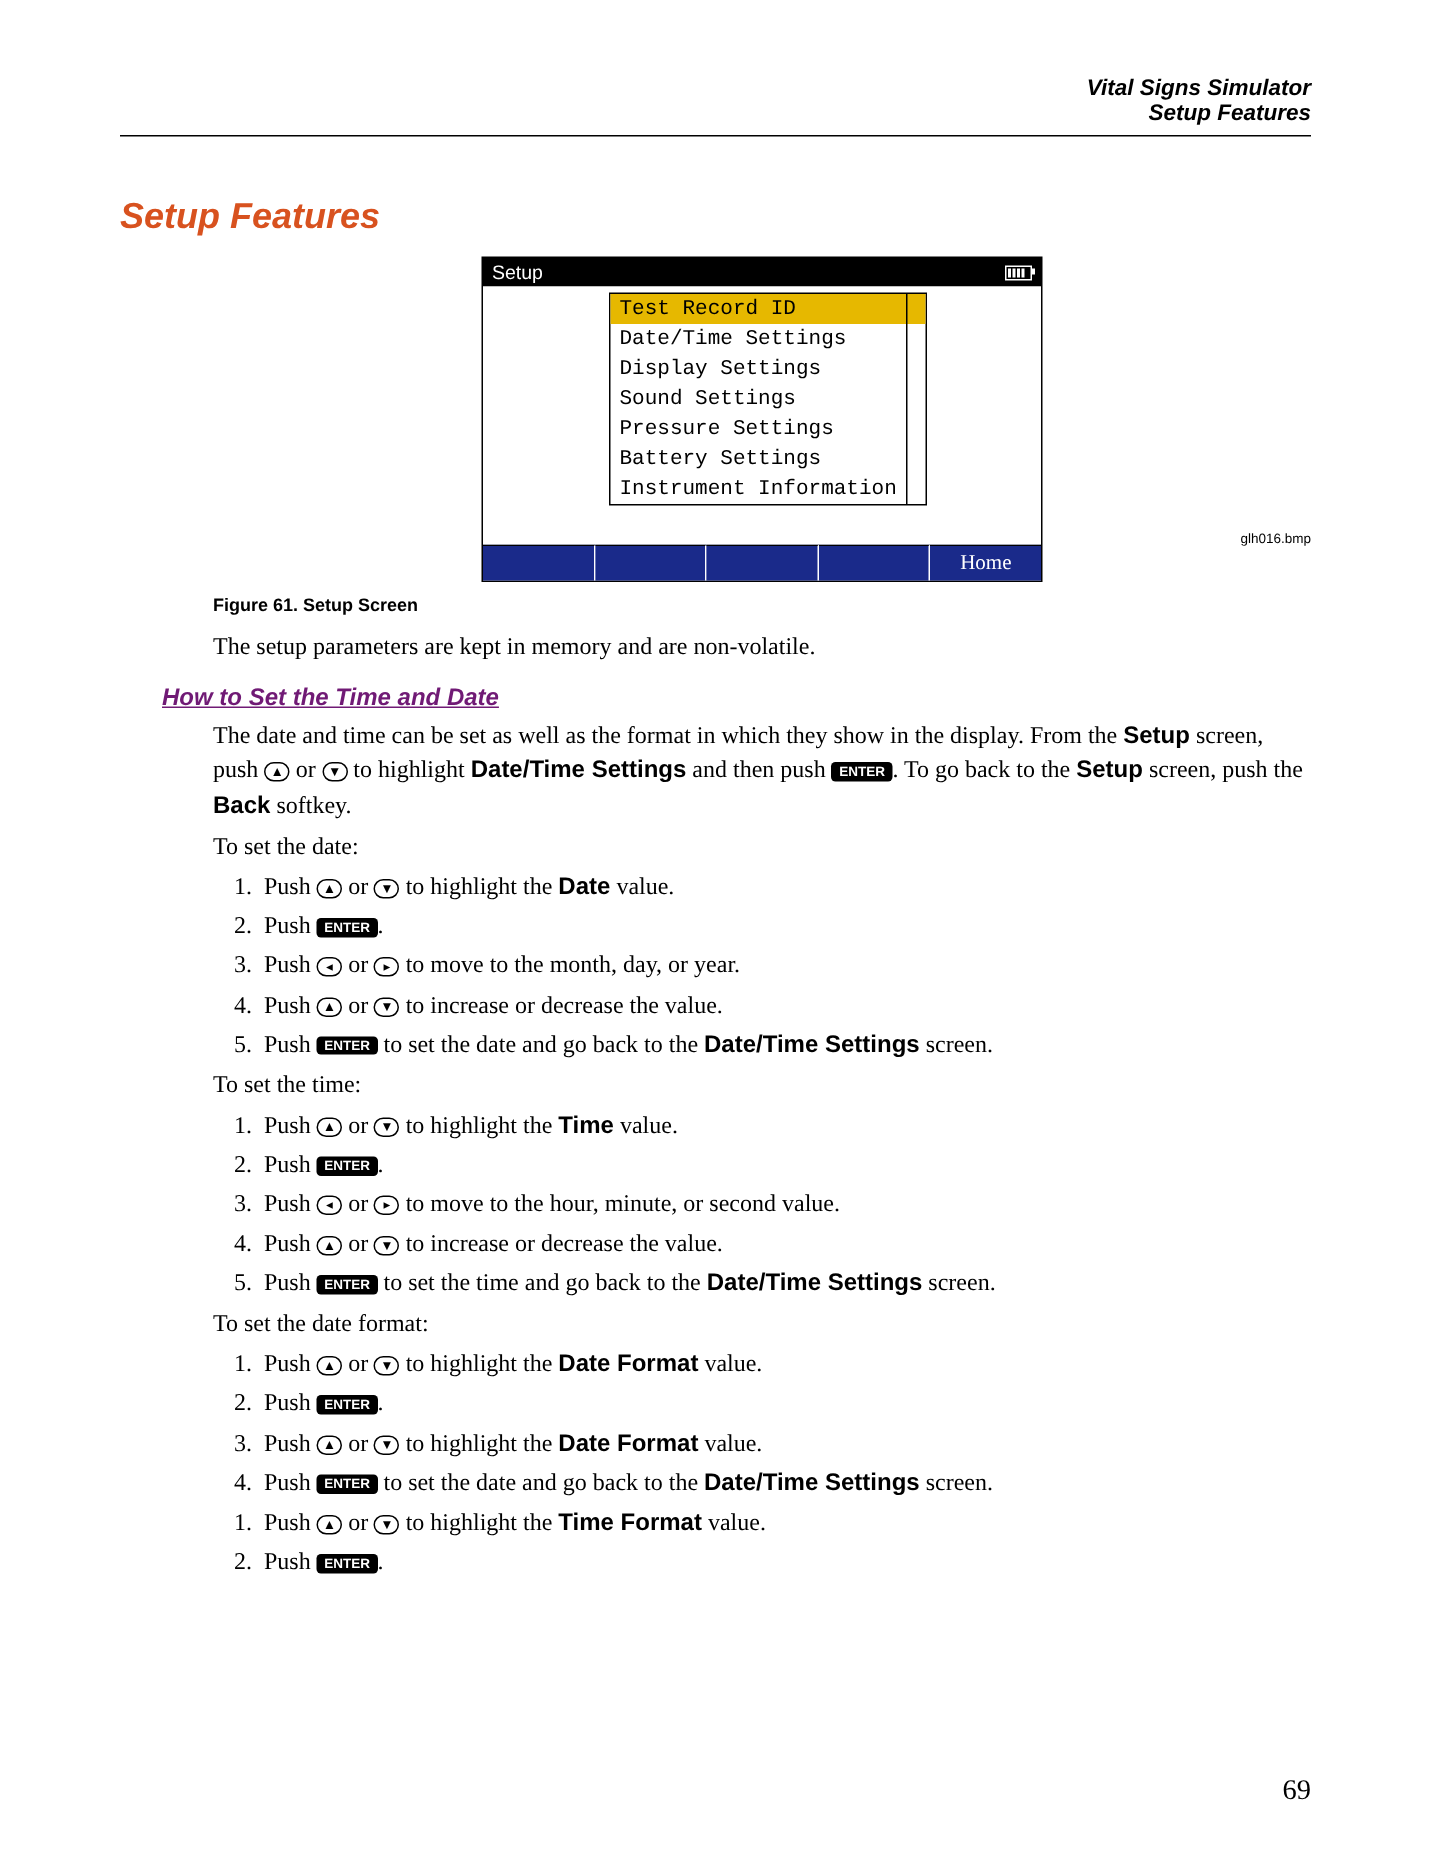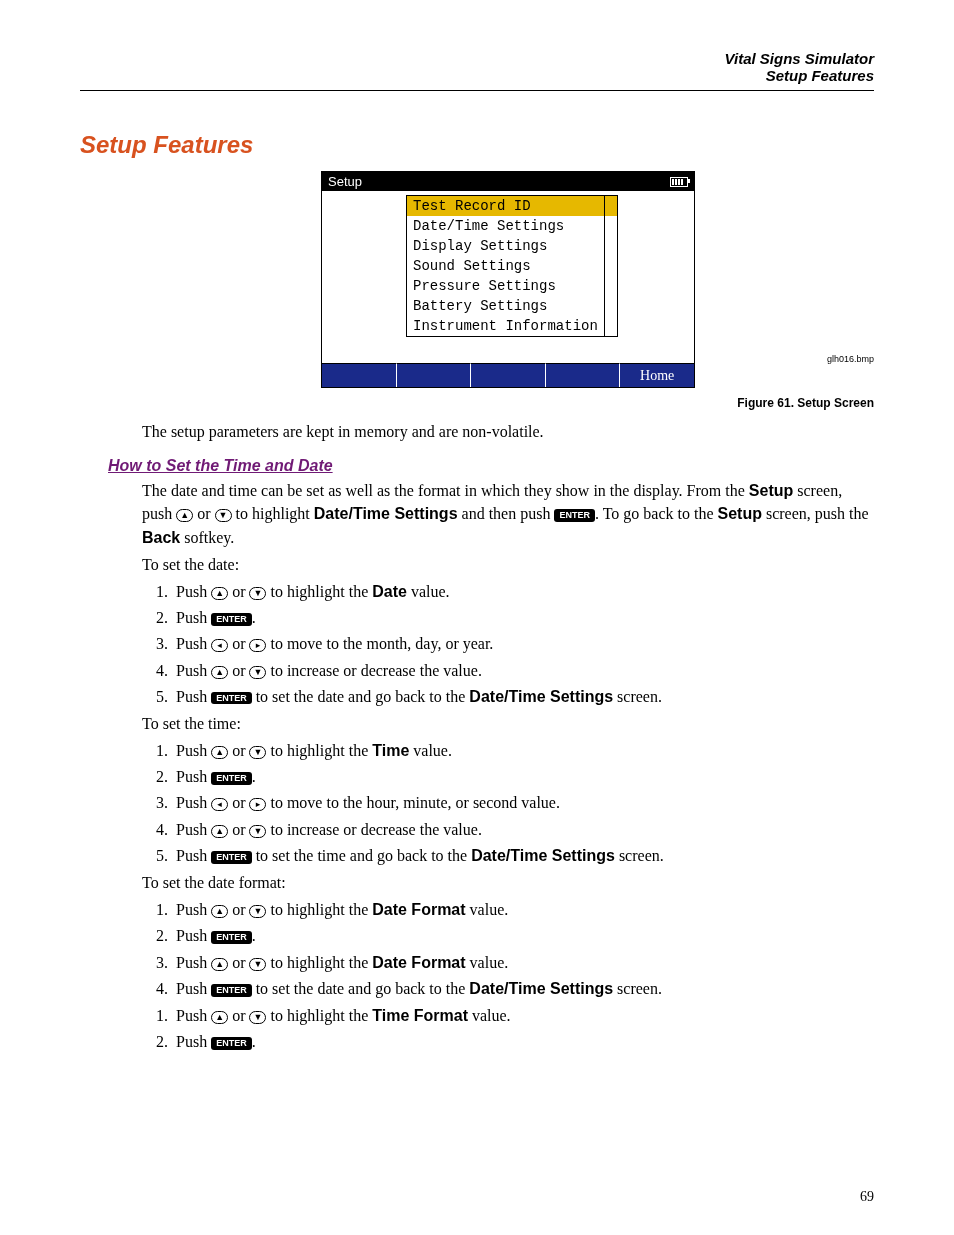--- a/index.html
+++ b/index.html
@@ -188,35 +188,35 @@
     text-align: center;
     line-height: 24px;
   }
   .scr-foot .cell:last-child {
     border-right: none;
   }
   .fig-caption {
     font-family: Arial, Helvetica, sans-serif;
     font-weight: bold;
     font-size: 12px;
-    text-align: right;
+    text-align: left;
     margin: 8px 0 10px 0;
   }
   .bmp-label {
     position: absolute;
     right: 0;
     bottom: 24px;
     font-family: Arial, Helvetica, sans-serif;
     font-size: 9px;
   }
   .page-num {
     position: absolute;
     right: 80px;
     bottom: 30px;
-    font-size: 14px;
+    font-size: 19px;
   }
 </style>
 </head>
 <body>
 
 <div class="page">
 
   <div class="hdr">
     <div class="hdr-line1">Vital Signs Simulator</div>
     <div class="hdr-line2">Setup Features</div>

